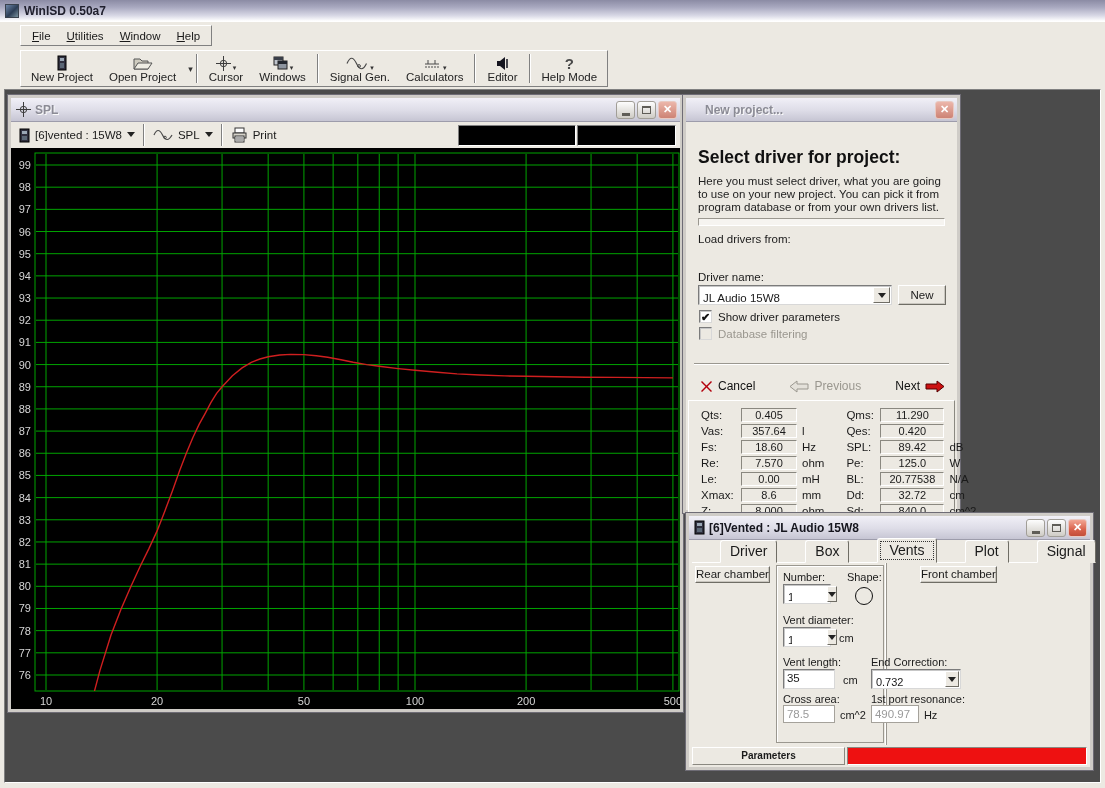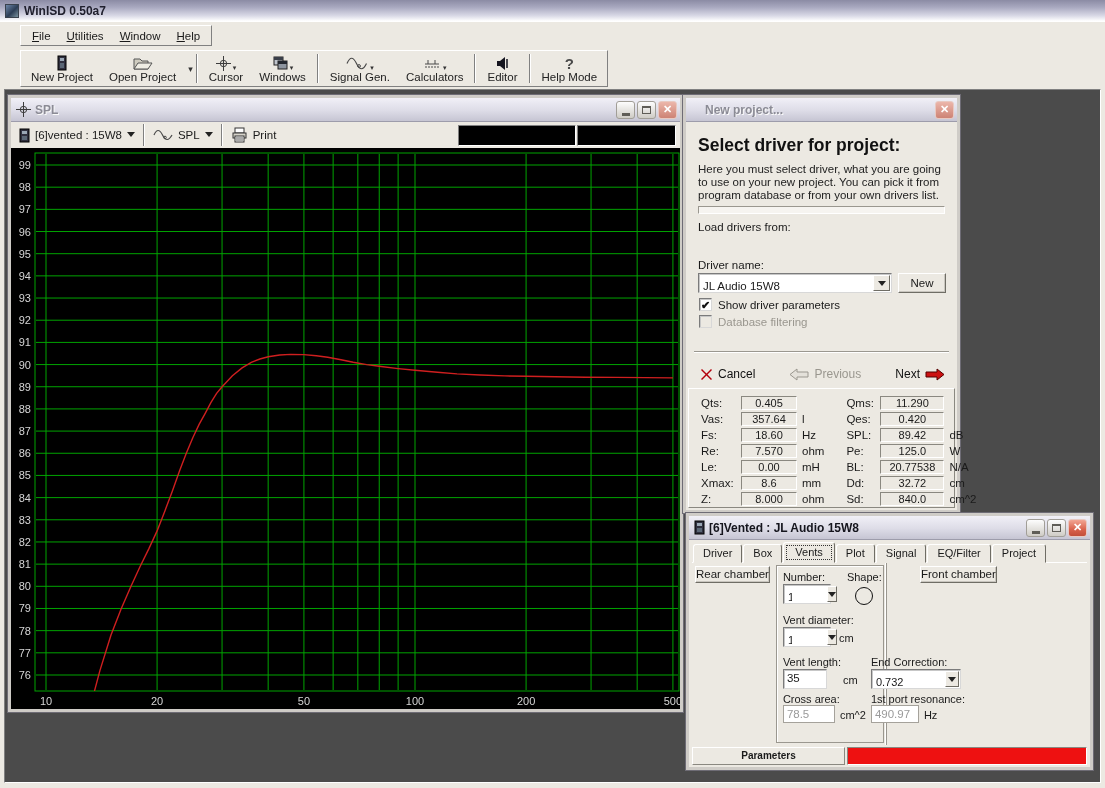--- a/index.html
+++ b/index.html
@@ -67,21 +67,21 @@
   .spl-toolbar { height:26px; display:flex; align-items:center; padding:0 2px; background:#ece9e2; }
   .spl-tb-item { display:flex; align-items:center; padding:2px 6px; font-size:11.5px; gap:5px; }
   .spl-sep { width:2px; align-self:stretch; margin:2px 2px; border-left:1px solid #808080; border-right:1px solid #fff; }
   .readouts { margin-left:auto; display:flex; margin-right:2px; gap:1px; }
   .readout { height:21px; background:#000; border:1px solid; border-color:#808080 #ffffff #ffffff #808080; }
   #readout-1 { width:118px; } #readout-2 { width:99px; }
   .plot-client { position:absolute; left:0; top:50px; width:669px; height:561px; background:#000; }
 
   
   #np-window { left:683px; top:95px; width:277px; height:418px; }
-  .np-body { position:relative; height:388px; font-size:11.5px; }
+  .np-body { position:relative; height:388px; font-size:11.5px;margin-top:12px; }
   .np-heading { position:absolute; left:12px; top:13px; font-size:17.5px; font-weight:bold; color:#111; }
   .np-desc { position:absolute; left:12px; top:41px; width:248px; line-height:13px; color:#222; }
   .np-divider { position:absolute; left:12px; top:84px; width:247px; height:8px;
     background:#f6f4f0; border:1px solid; border-color:#9a978f #ffffff #ffffff #9a978f; }
   .np-divider2 { position:absolute; left:8px; top:229px; width:255px; height:2px;
     border-top:1px solid #9a978f; border-bottom:1px solid #ffffff; }
   .np-load { position:absolute; left:12px; top:99px; }
   .np-driver-label { position:absolute; left:12px; top:137px; }
   .np-combo-row { position:absolute; left:12px; top:151px; right:11px; display:flex; }
   .combo { background:#fff; border:1px solid; border-color:#7b7b7b #d8d8d8 #d8d8d8 #7b7b7b;
@@ -114,21 +114,21 @@
   .param-box { width:56px; height:14px; text-align:center; line-height:13px;
     border:1px solid; border-color:#8a8880 #ffffff #ffffff #8a8880; background:#ece9e2; font-size:11px; }
   .param-col.right .param-box { width:64px; }
   .param-unit { margin-left:5px; }
 
   
   #vented-window { left:686px; top:513px; width:407px; height:257px; }
   .tabbar { height:23px; display:flex; align-items:flex-end; padding-left:4px; position:relative; z-index:2; }
   .tab { padding:2px 9px 3px 9px; margin-right:1px; background:#ece9e2; position:relative;
          border:1px solid; border-color:#ffffff #6f6d65 #ece9e2 #ffffff;
-         border-radius:3px 3px 0 0; font-size:11px; }
+         border-radius:3px 3px 0 0; font-size:14px;margin-left:27px; }
   .tab.active { padding:3px 11px 4px 11px; margin-top:-2px; outline:1px dotted #333; outline-offset:-4px; z-index:3; }
   .vent-content { position:absolute; left:3px; right:3px; top:46px; bottom:22px;
     background:#ece9e2; border-top:1px solid #fff; display:flex; z-index:1; }
   .chamber { display:flex; flex-direction:row; }
   #rear-chamber { width:194px; }
   #front-chamber { flex:1; border-left:1px solid #9a978f; box-shadow:-1px 0 0 #ffffff;padding-left:30px; }
   .chamber-header { height:17px; margin:3px 3px 0 3px; line-height:15px; font-size:11.5px; }
   .chamber-body { flex:1; margin:2px 2px 2px 3px; position:relative;
     border:1px solid #9a978f; box-shadow:inset 1px 1px 0 #ffffff; }
   .vc-label { position:absolute; white-space:nowrap; }
@@ -594,21 +594,21 @@
         <div class="shape-circle" style="left:78px;top:21px"></div>
         <div class="vc-label" style="left:6px;top:48px">Vent diameter:</div>
         <div class="combo vc-combo" style="left:6px;top:61px">
           <span class="combo-value">10</span>
           <span class="combo-btn" style="width:14px">
               <span class="dn-arrow"></span>
             </span>
         </div>
         <div class="vc-label" style="left:62px;top:66px">cm</div>
         <div class="vc-label" style="left:6px;top:90px">Vent length:</div>
-        <div class="edit vc-edit" style="left:6px;top:103px;width:44px">35</div>
+        <div class="edit vc-edit" style="left:6px;top:103px;width:52px">35</div>
         <div class="vc-label" style="left:66px;top:108px">cm</div>
         <div class="vc-label" style="left:94px;top:90px">End Correction:</div>
         <div class="combo vc-combo" style="left:94px;top:103px;width:90px">
           <span class="combo-value">0.732</span>
           <span class="combo-btn" style="width:14px">
               <span class="dn-arrow"></span>
             </span>
         </div>
         <div class="vc-label" style="left:6px;top:127px">Cross area:</div>
         <div class="edit vc-edit disabled" style="left:6px;top:139px;width:52px">78.5</div>

